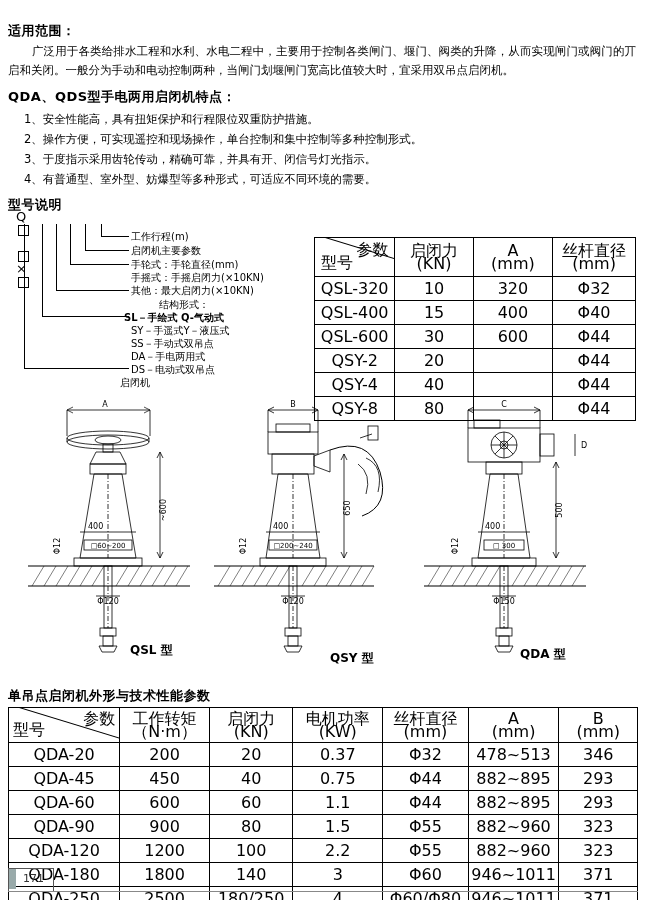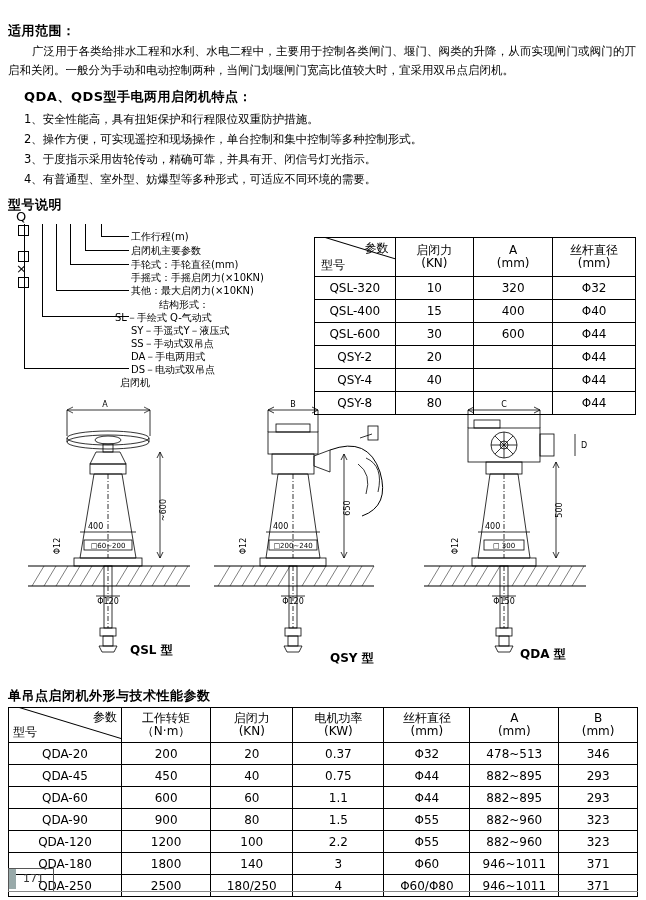--- a/index.html
+++ b/index.html
@@ -29,21 +29,21 @@
   .tree .sq{
     display:inline-block;width:9px;height:9px;border:1px solid #000;
     vertical-align:middle;margin:0 2px;
   }
   .leader{position:absolute;border-left:1px solid #000;}
   .leaderh{position:absolute;border-top:1px solid #000;}
   .tlabel{position:absolute;font-size:10px;white-space:nowrap;}
 
   
   table.grid{
-    border-collapse:collapse;font-size:12px;
+    border-collapse:collapse;font-size:16px;
   }
   table.grid td,table.grid th{
     border:1px solid #000;text-align:center;font-weight:normal;
     padding:2px 2px;
   }
   .t1{position:absolute;left:314px;top:237px;width:322px;}
   .t1 td{height:18px;}
   .diagcell{
     position:relative;height:38px!important;padding:0!important;overflow:hidden;
   }
@@ -85,21 +85,21 @@
   .rule{position:absolute;left:8px;top:891px;width:630px;border-top:1px solid #888;}
 </style>
 </head>
 <body>
 
 <div class="page">
 
   <div class="h-title" style="left:8px;top:22px;">适用范围：</div>
   <div class="para indent" style="left:8px;top:42px;width:628px;">广泛用于各类给排水工程和水利、水电二程中，主要用于控制各类闸门、堰门、阀类的升降，从而实现闸门或阀门的丌启和关闭。一般分为手动和电动控制两种，当闸门划堰闸门宽高比值较大时，宜采用双吊点启闭机。</div>
 
-  <div class="h-title" style="left:24px;top:88px;">QDA、QDS型手电两用启闭机特点：</div>
+  <div class="h-title" style="left:8px;top:88px;">QDA、QDS型手电两用启闭机特点：</div>
   <div class="list-line" style="left:24px;top:110px;">1、安全性能高，具有扭矩保护和行程限位双重防护措施。</div>
   <div class="list-line" style="left:24px;top:130px;">2、操作方便，可实现遥控和现场操作，单台控制和集中控制等多种控制形式。</div>
   <div class="list-line" style="left:24px;top:150px;">3、于度指示采用齿轮传动，精确可靠，并具有开、闭信号灯光指示。</div>
   <div class="list-line" style="left:24px;top:170px;">4、有普通型、室外型、妨爆型等多种形式，可适应不同环境的需要。</div>
 
   <div class="h-title" style="left:8px;top:196px;">型号说明</div>
 
   <div class="tree" style="left:0;top:210px;">
 
     <div class="codeline" style="left:16px;top:0px;">
@@ -123,21 +123,21 @@
     <div class="leaderh" style="left:42px;top:106px;width:87px;"></div>
     <div class="leader" style="left:24px;top:14px;height:144px;"></div>
     <div class="leaderh" style="left:24px;top:158px;width:105px;"></div>
 
     <div class="tlabel" style="left:131px;top:20px;">工作行程(m)</div>
     <div class="tlabel" style="left:131px;top:34px;">启闭机主要参数</div>
     <div class="tlabel" style="left:131px;top:48px;">手轮式：手轮直径(mm)</div>
     <div class="tlabel" style="left:131px;top:61px;">手摇式：手摇启闭力(×10KN)</div>
     <div class="tlabel" style="left:131px;top:74px;">其他：最大启闭力(×10KN)</div>
     <div class="tlabel" style="left:131px;top:88px;margin-left:28px;">结构形式：</div>
-    <div class="tlabel" style="left:115px;top:101px;">SL－手绘式 Q-气动式</div>
+    <div class="tlabel" style="left:124px;top:101px;font-weight:bold;">SL－手绘式 Q-气动式</div>
     <div class="tlabel" style="left:131px;top:114px;">SY－手遥式Y－液压式</div>
     <div class="tlabel" style="left:131px;top:127px;">SS－手动式双吊点</div>
     <div class="tlabel" style="left:131px;top:140px;">DA－手电两用式</div>
     <div class="tlabel" style="left:131px;top:153px;">DS－电动式双吊点</div>
     <div class="tlabel" style="left:120px;top:166px;">启闭机</div>
   </div>
 
   <table class="grid t1">
     <tbody>
         <tr>

